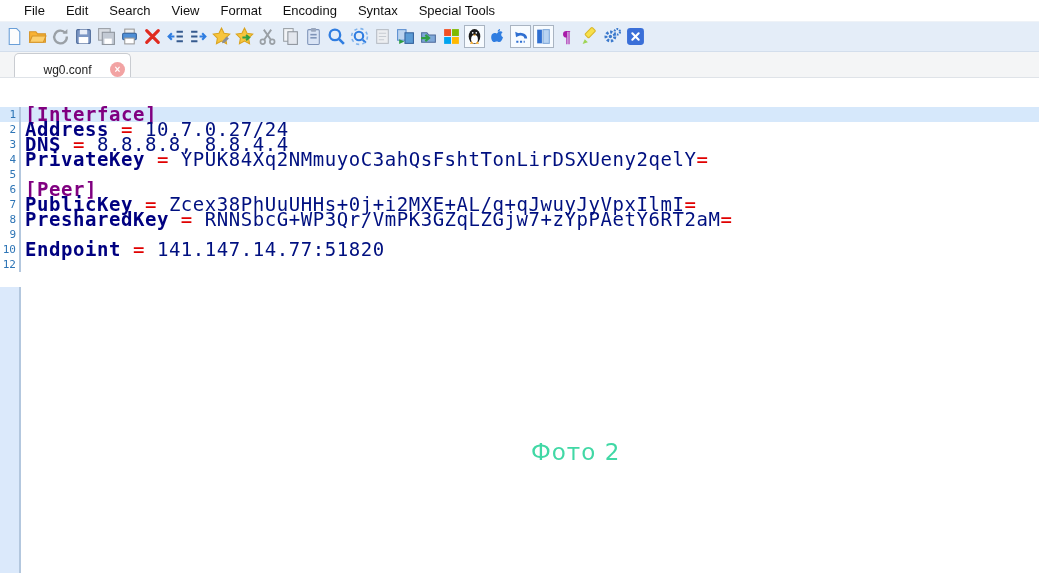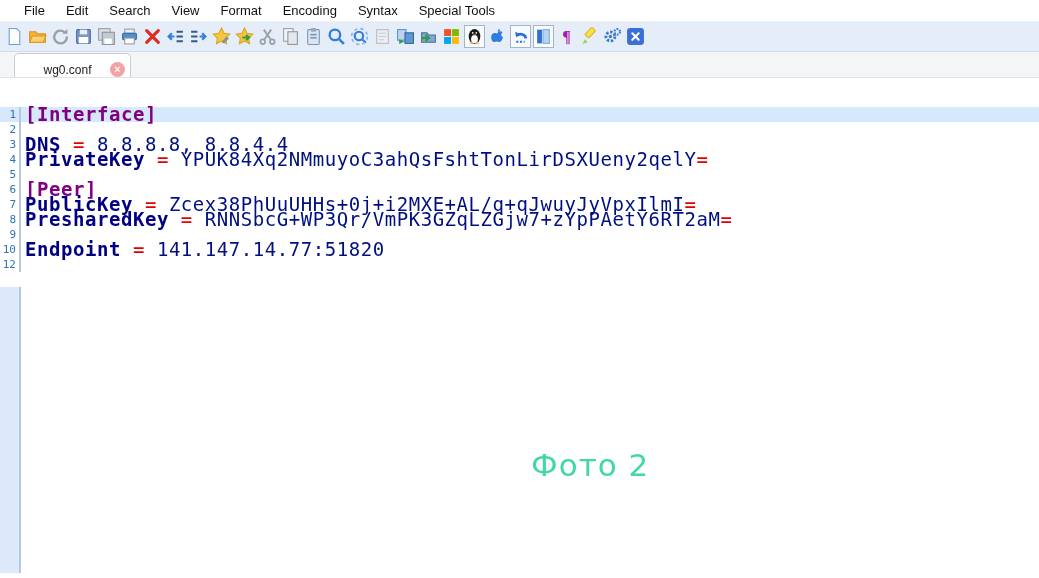--- a/index.html
+++ b/index.html
@@ -39,21 +39,21 @@
   .code-cell { white-space:pre; padding-left:4px; font-family:"DejaVu Sans Mono", monospace;
                font-size:19px; letter-spacing:0.55px; color:#001080; }
   .seg-section { color:#800080; font-weight:bold; }
   .seg-key { color:#000080; font-weight:bold; }
   .seg-op { color:#e00000; }
   .seg-value { color:#001080; }
   .gutter-rest { position:absolute; top:180px; left:0; width:21px; height:286px;
                  background:#dbe9fb; border-right:2px solid #b3c7de; }
 
   
-  .watermark { position:absolute; left:531px; top:340px; font-size:31px; color:#41d8a5;
+  .watermark { position:absolute; left:531px; top:332px; font-size:23px; color:#41d8a5;
                font-family:"DejaVu Sans", sans-serif; letter-spacing:1px; }
 </style>
 </head>
 <body>
 
 <div class="window">
 
 
   <div class="menubar">
       <span class="menu-item">File</span>
@@ -256,20 +256,21 @@
   </div>
 
   <div class="editor">
     <div class="code-lines">
         <div class="row current">
           <span class="gutter-cell">1</span>
           <span class="code-cell"><span class="seg-section">[Interface]</span></span>
         </div>
         <div class="row">
           <span class="gutter-cell">2</span>
+          <span class="code-cell"><span class="seg-key">Address</span><span class="seg-op"> = </span><span class="seg-value">10.7.0.27/24</span></span>
         </div>
         <div class="row">
           <span class="gutter-cell">3</span>
           <span class="code-cell"><span class="seg-key">DNS</span><span class="seg-op"> = </span><span class="seg-value">8.8.8.8, 8.8.4.4</span></span>
         </div>
         <div class="row">
           <span class="gutter-cell">4</span>
           <span class="code-cell"><span class="seg-key">PrivateKey</span><span class="seg-op"> = </span><span class="seg-value">YPUK84Xq2NMmuyoC3ahQsFshtTonLirDSXUeny2qelY</span><span class="seg-op">=</span></span>
         </div>
         <div class="row">

